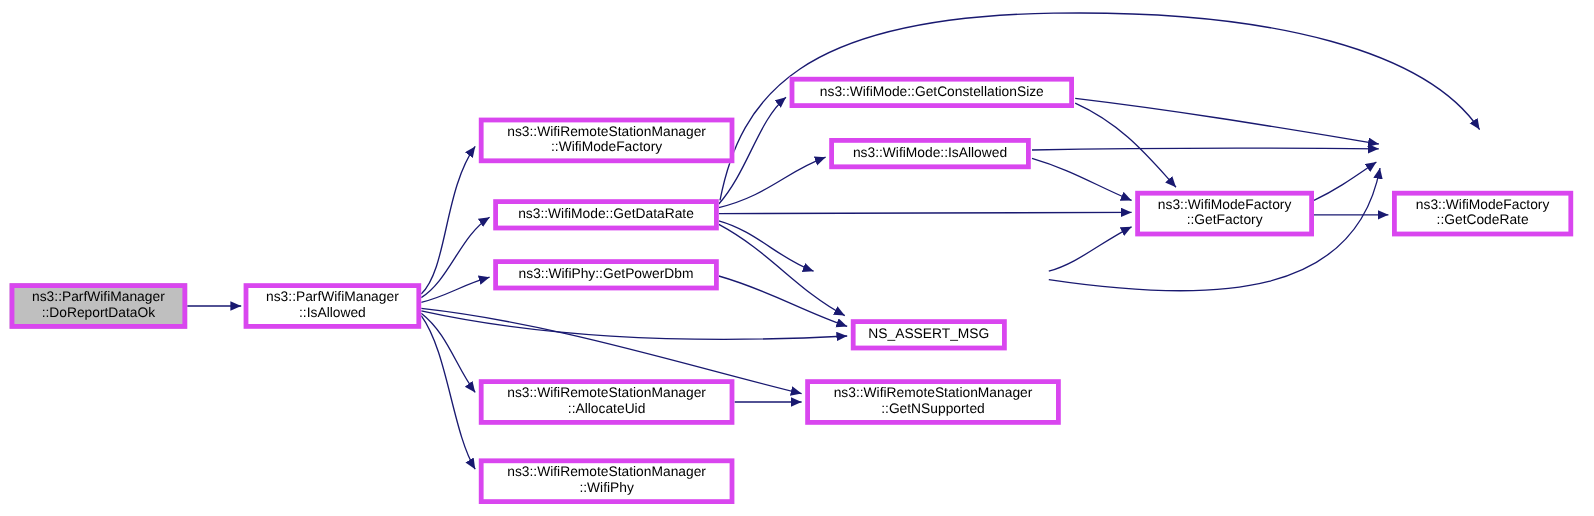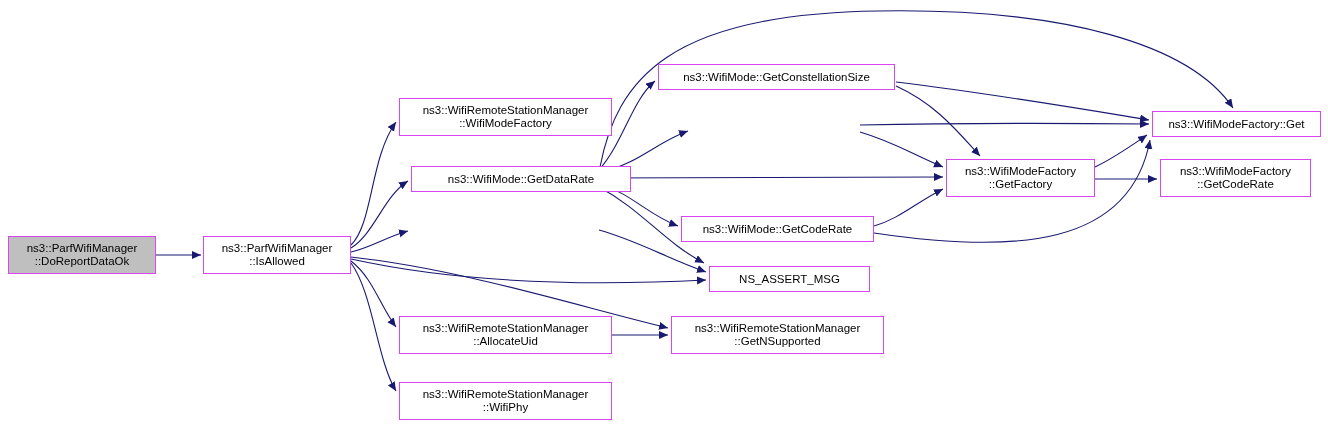--- a/index.html
+++ b/index.html
@@ -18,21 +18,21 @@
   #edges {
     position: absolute;
     left: 0;
     top: 0;
     width: 1328px;
     height: 430px;
   }
   .node {
     position: absolute;
     box-sizing: border-box;
-    border: 1px solid #d946ef;
+    border: 4px solid #d946ef;
     background: #ffffff;
     display: flex;
     flex-direction: column;
     align-items: center;
     justify-content: center;
     font-size: 11.5px;
     line-height: 13px;
     color: #000000;
     text-align: center;
     white-space: nowrap;
@@ -84,48 +84,48 @@
       <div>::DoReportDataOk</div>
     </div>
     <div class="node" style="left: 203px; top: 236px; width: 148px; height: 38px;">
       <div>ns3::ParfWifiManager</div>
       <div>::IsAllowed</div>
     </div>
     <div class="node" style="left: 399px; top: 98px; width: 213px; height: 38px;">
       <div>ns3::WifiRemoteStationManager</div>
       <div>::WifiModeFactory</div>
     </div>
-    <div class="node" style="left: 411px; top: 166px; width: 220px; height: 26px;">
+    <div class="node" style="left: 411px; top: 166px; width: 188px; height: 26px;">
       <div>ns3::WifiMode::GetDataRate</div>
+    </div>
+    <div class="node" style="left: 411px; top: 216px; width: 188px; height: 26px;">
+      <div>ns3::WifiPhy::GetPowerDbm</div>
     </div>
     <div class="node" style="left: 399px; top: 316px; width: 213px; height: 38px;">
       <div>ns3::WifiRemoteStationManager</div>
       <div>::AllocateUid</div>
     </div>
     <div class="node" style="left: 399px; top: 382px; width: 213px; height: 38px;">
       <div>ns3::WifiRemoteStationManager</div>
       <div>::WifiPhy</div>
     </div>
     <div class="node" style="left: 658px; top: 64px; width: 237px; height: 26px;">
       <div>ns3::WifiMode::GetConstellationSize</div>
     </div>
-    <div class="node" style="left: 681px; top: 216px; width: 193px; height: 26px;">
-      <div>ns3::WifiMode::GetCodeRate</div>
+    <div class="node" style="left: 691px; top: 115px; width: 168px; height: 26px;">
+      <div>ns3::WifiMode::IsAllowed</div>
     </div>
-    <div class="node" style="left: 709px; top: 266px; width: 161px; height: 26px;">
+    <div class="node" style="left: 709px; top: 266px; width: 130px; height: 26px;">
       <div>NS_ASSERT_MSG</div>
     </div>
     <div class="node" style="left: 671px; top: 316px; width: 213px; height: 38px;">
       <div>ns3::WifiRemoteStationManager</div>
       <div>::GetNSupported</div>
     </div>
     <div class="node" style="left: 946px; top: 159px; width: 149px; height: 38px;">
       <div>ns3::WifiModeFactory</div>
       <div>::GetFactory</div>
     </div>
-    <div class="node" style="left: 1152px; top: 111px; width: 169px; height: 26px;">
-      <div>ns3::WifiModeFactory::Get</div>
-    </div>
     <div class="node" style="left: 1160px; top: 159px; width: 151px; height: 38px;">
       <div>ns3::WifiModeFactory</div>
       <div>::GetCodeRate</div>
     </div>
   </div>
 
 </body></html>

